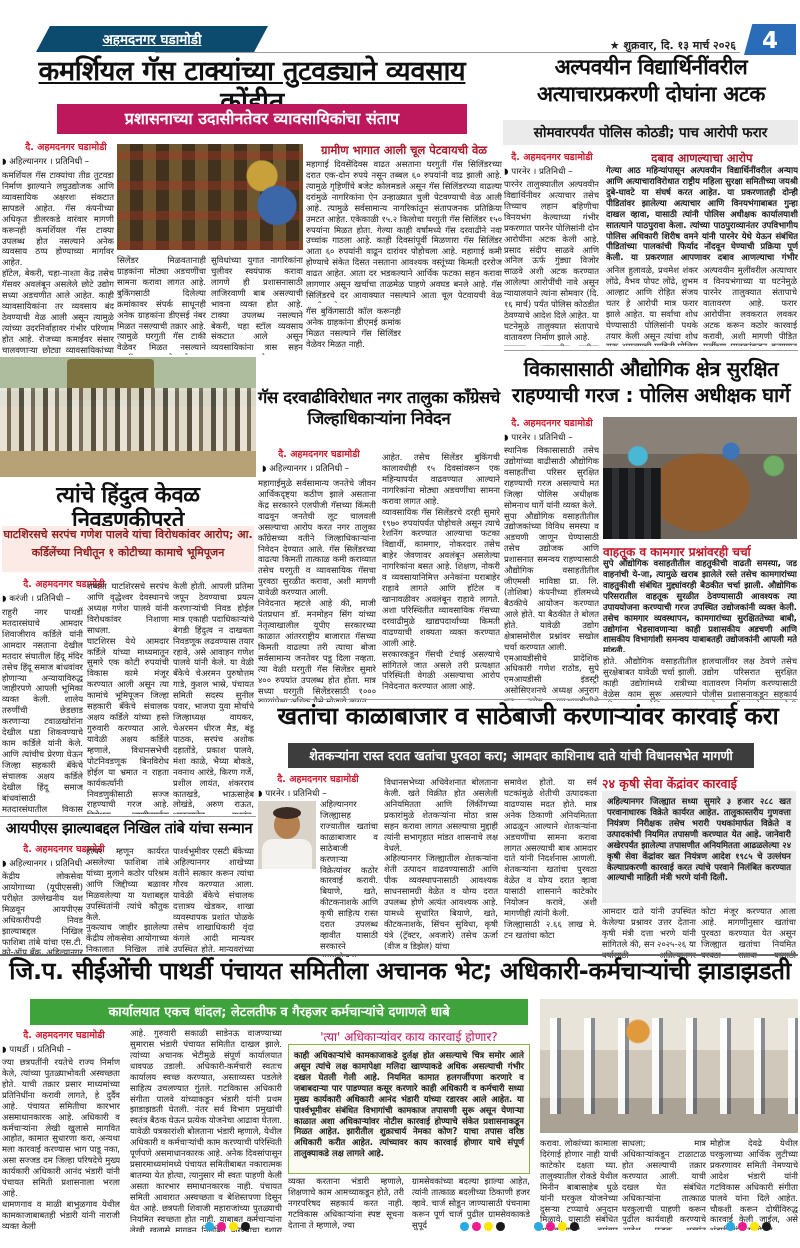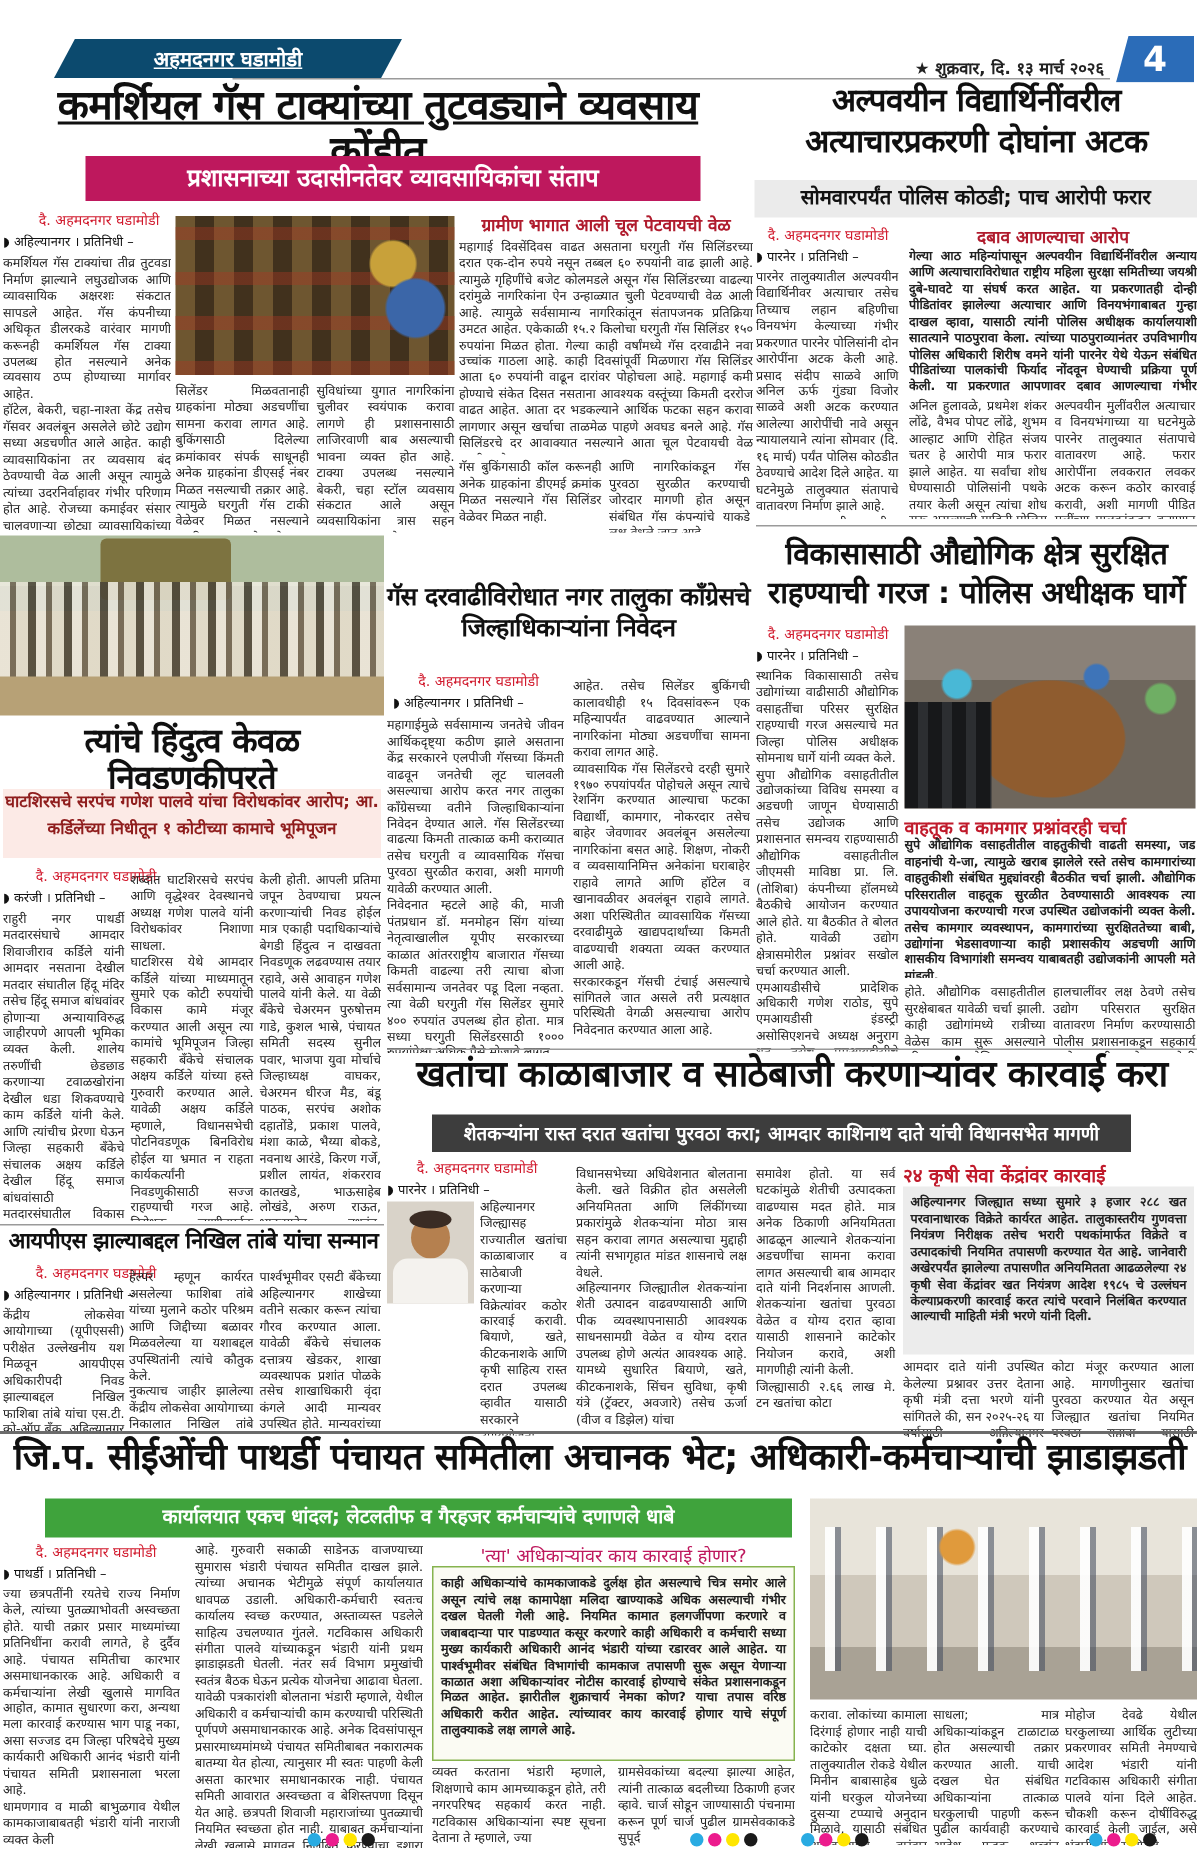--- a/index.html
+++ b/index.html
@@ -3,21 +3,21 @@
 <meta charset="utf-8">
 <style>
   html,body{margin:0;padding:0;background:#fff;}
   .page{position:relative;width:800px;height:1248px;background:#ffffff;overflow:hidden;
         font-family:"DejaVu Sans","Liberation Sans",sans-serif;color:#1c1c1c;}
   .abs{position:absolute;}
   .hl{font-weight:bold;color:#101010;text-align:center;line-height:1.14;letter-spacing:-0.3px;}
   .bd{font-size:8.4px;line-height:1.3;text-align:justify;color:#222;white-space:pre-line;overflow:hidden;}
   .bold{font-weight:bold;}
   .byl{text-align:center;}
-  .byl .paper{color:#d11a2d;font-weight:normal;font-size:9.5px;display:block;}
+  .byl .paper{color:#d11a2d;font-weight:bold;font-size:9.5px;display:block;}
   .byl .place{font-size:8.6px;font-weight:normal;text-align:left;display:block;margin-top:2px;color:#111;}
   .bar{color:#fff;font-weight:bold;text-align:center;overflow:hidden;}
   .redhead{color:#b01c2e;font-weight:bold;text-align:center;}
   .rule{border-top:1.5px solid #9a9a9a;height:0;}
   .photo{overflow:hidden;}
   .dotgrp{position:absolute;top:1222px;display:flex;gap:3px;}
   .dot{width:9px;height:9px;border-radius:50%;}
 </style>
 </head>
 <body>
@@ -53,21 +53,20 @@
                 radial-gradient(circle at 86% 58%, #3b66a8 0 11%, transparent 12%),
                 radial-gradient(circle at 78% 30%, #c8a13a 0 9%, transparent 10%),
                 repeating-linear-gradient(0deg, rgba(170,55,35,.40) 0 9px, transparent 9px 30px),
                 repeating-linear-gradient(90deg, #6e5630 0 13px, #41311d 13px 26px);"></div>
   <div class="abs bd" style="left:117px;top:255px;width:89px;height:100px;">सिलेंडर मिळवतानाही ग्राहकांना मोठ्या अडचणींचा सामना करावा लागत आहे. बुकिंगसाठी दिलेल्या क्रमांकावर संपर्क साधूनही अनेक ग्राहकांना डीएसई नंबर मिळत नसल्याची तक्रार आहे. त्यामुळे घरगुती गॅस टाकी वेळेवर मिळत नसल्याने नागरिक त्रस्त झाले आहेत.</div>
   <div class="abs bd" style="left:211px;top:255px;width:92px;height:100px;">सुविधांच्या युगात नागरिकांना चुलीवर स्वयंपाक करावा लागणे ही प्रशासनासाठी लाजिरवाणी बाब असल्याची भावना व्यक्त होत आहे. टाक्या उपलब्ध नसल्याने बेकरी, चहा स्टॉल व्यवसाय संकटात आले असून व्यवसायिकांना त्रास सहन करावा लागत आहे.</div>
 
   <div class="abs redhead" style="left:306px;top:142px;width:196px;font-size:11.5px;">ग्रामीण भागात आली चूल पेटवायची वेळ</div>
   <div class="abs bd" style="left:306px;top:159px;width:196px;height:144px;">महागाई दिवसेंदिवस वाढत असताना घरगुती गॅस सिलिंडरच्या दरात एक-दोन रुपये नसून तब्बल ६० रुपयांनी वाढ झाली आहे. त्यामुळे गृहिणींचे बजेट कोलमडले असून गॅस सिलिंडरच्या वाढल्या दरांमुळे नागरिकांना ऐन उन्हाळ्यात चुली पेटवण्याची वेळ आली आहे. त्यामुळे सर्वसामान्य नागरिकांतून संतापजनक प्रतिक्रिया उमटत आहेत. एकेकाळी १५.२ किलोचा घरगुती गॅस सिलिंडर १५० रुपयांना मिळत होता. गेल्या काही वर्षांमध्ये गॅस दरवाढीने नवा उच्चांक गाठला आहे. काही दिवसांपूर्वी मिळणारा गॅस सिलिंडर आता ६० रुपयांनी वाढून दारांवर पोहोचला आहे. महागाई कमी होण्याचे संकेत दिसत नसताना आवश्यक वस्तूंच्या किमती दररोज वाढत आहेत. आता दर भडकल्याने आर्थिक फटका सहन करावा लागणार असून खर्चाचा ताळमेळ पाहणे अवघड बनले आहे. गॅस सिलिंडरचे दर आवाक्यात नसल्याने आता चूल पेटवायची वेळ आली आहे.</div>
   <div class="abs bd" style="left:306px;top:306px;width:95px;height:49px;">गॅस बुकिंगसाठी कॉल करूनही अनेक ग्राहकांना डीएमई क्रमांक मिळत नसल्याने गॅस सिलिंडर वेळेवर मिळत नाही.</div>
-  <div class="abs bd" style="left:406px;top:306px;width:94px;height:49px;">आणि नागरिकांकडून गॅस पुरवठा सुरळीत करण्याची जोरदार मागणी होत असून संबंधित गॅस कंपन्यांचे याकडे लक्ष वेधले जात आहे.</div>
 
   <div class="abs hl" style="left:504px;top:54px;width:294px;font-size:21px;line-height:1.28;">अल्पवयीन विद्यार्थिनींवरील अत्याचारप्रकरणी दोघांना अटक</div>
   <div class="abs" style="left:503px;top:120px;width:295px;height:25px;line-height:25px;background:#ebebeb;
               font-weight:bold;font-size:13.5px;text-align:center;color:#111;overflow:hidden;">सोमवारपर्यंत पोलिस कोठडी; पाच आरोपी फरार</div>
   <div class="abs byl" style="left:504px;top:150px;width:96px;">
     <span class="paper">दै. अहमदनगर घडामोडी</span>
     <span class="place">◗ पारनेर । प्रतिनिधी –</span>
   </div>
   <div class="abs bd" style="left:504px;top:179px;width:95px;height:167px;">पारनेर तालुक्यातील अल्पवयीन विद्यार्थिनीवर अत्याचार तसेच तिच्याच लहान बहिणीचा विनयभंग केल्याच्या गंभीर प्रकरणात पारनेर पोलिसांनी दोन आरोपींना अटक केली आहे. प्रसाद संदीप साळवे आणि अनिल ऊर्फ गुंड्या विजोर साळवे अशी अटक करण्यात आलेल्या आरोपींची नावे असून न्यायालयाने त्यांना सोमवार (दि. १६ मार्च) पर्यंत पोलिस कोठडीत ठेवण्याचे आदेश दिले आहेत. या घटनेमुळे तालुक्यात संतापाचे वातावरण निर्माण झाले आहे.
 दरम्यान, अल्पवयीन मुलीचा विनयभंग केल्याच्या आरोपाखाली गुन्हा दाखल झालेले विशाल</div>

